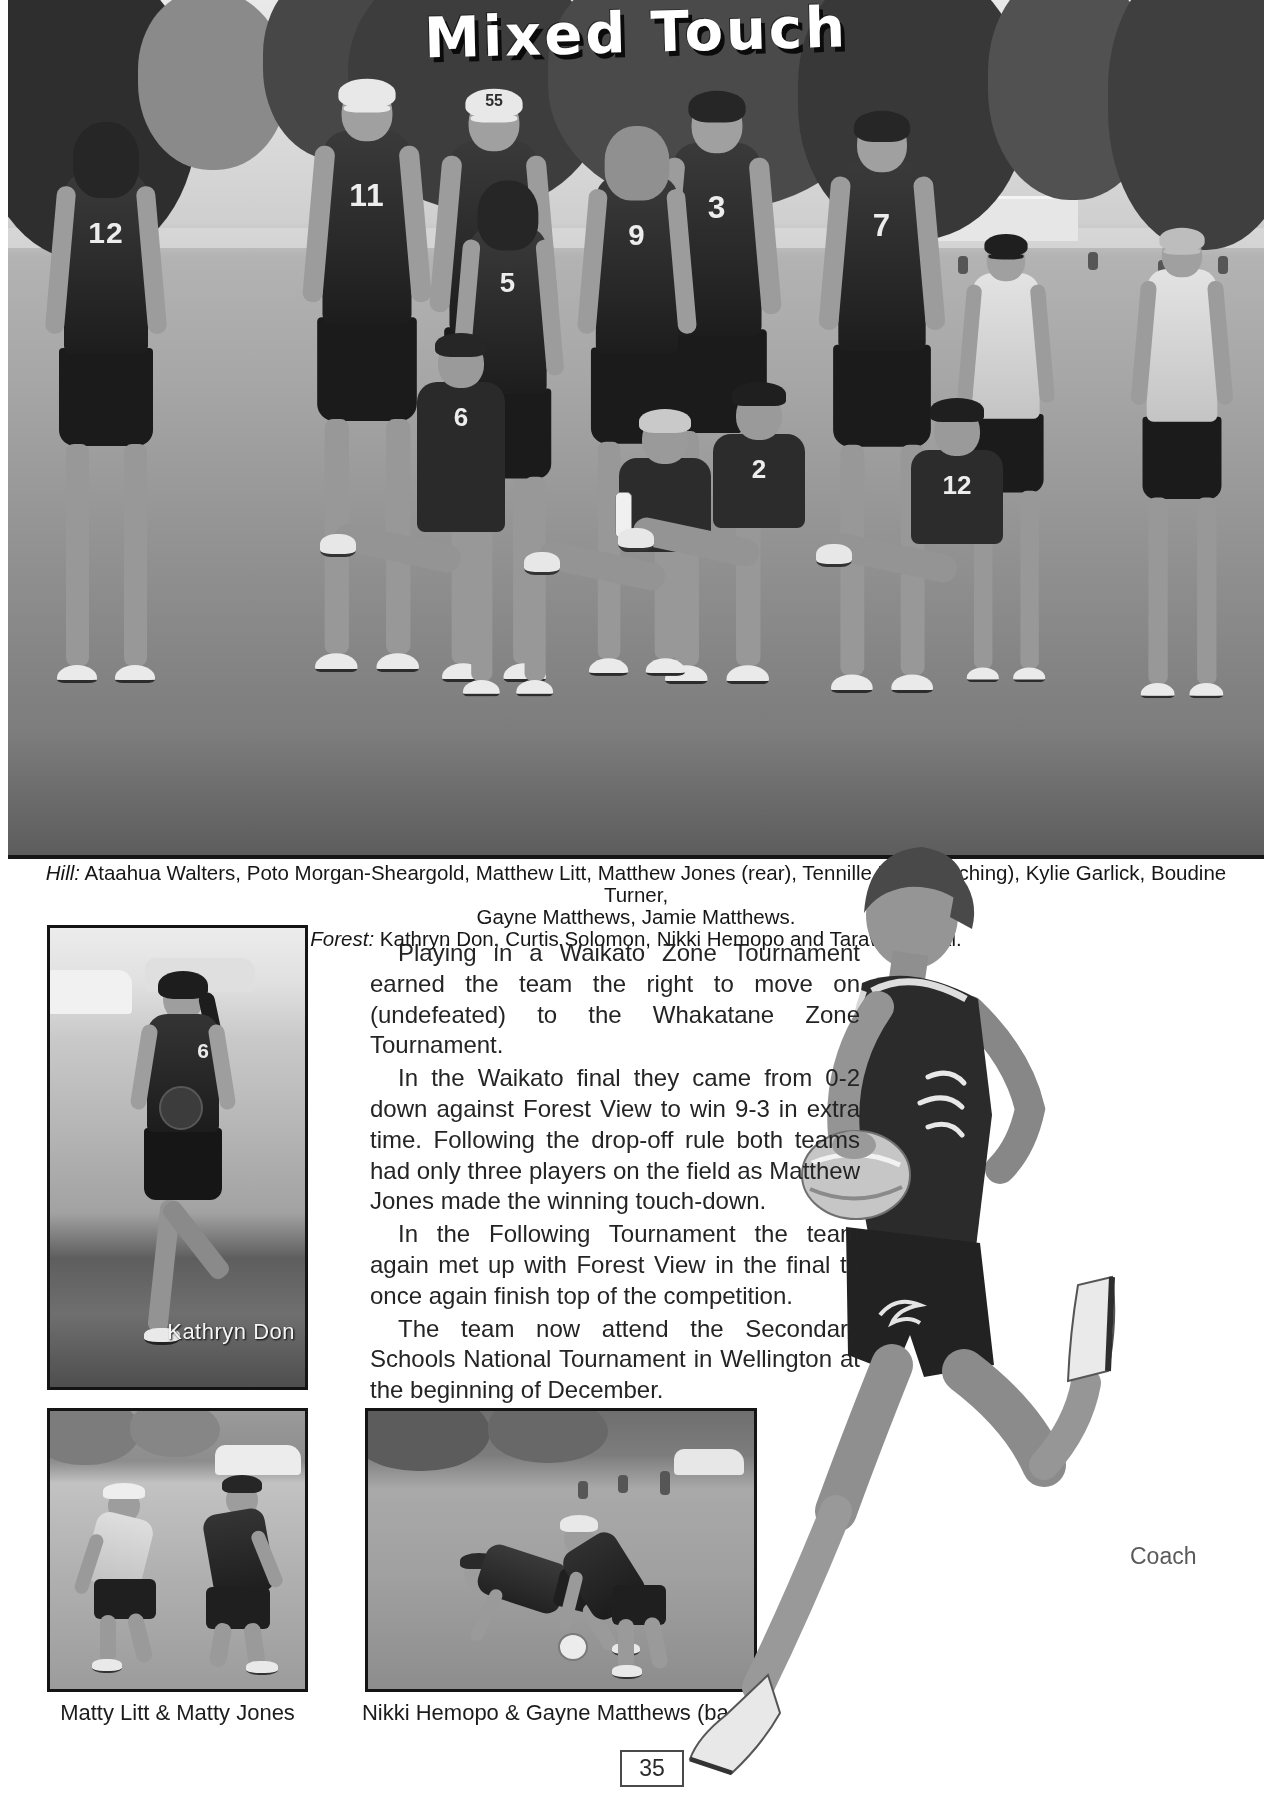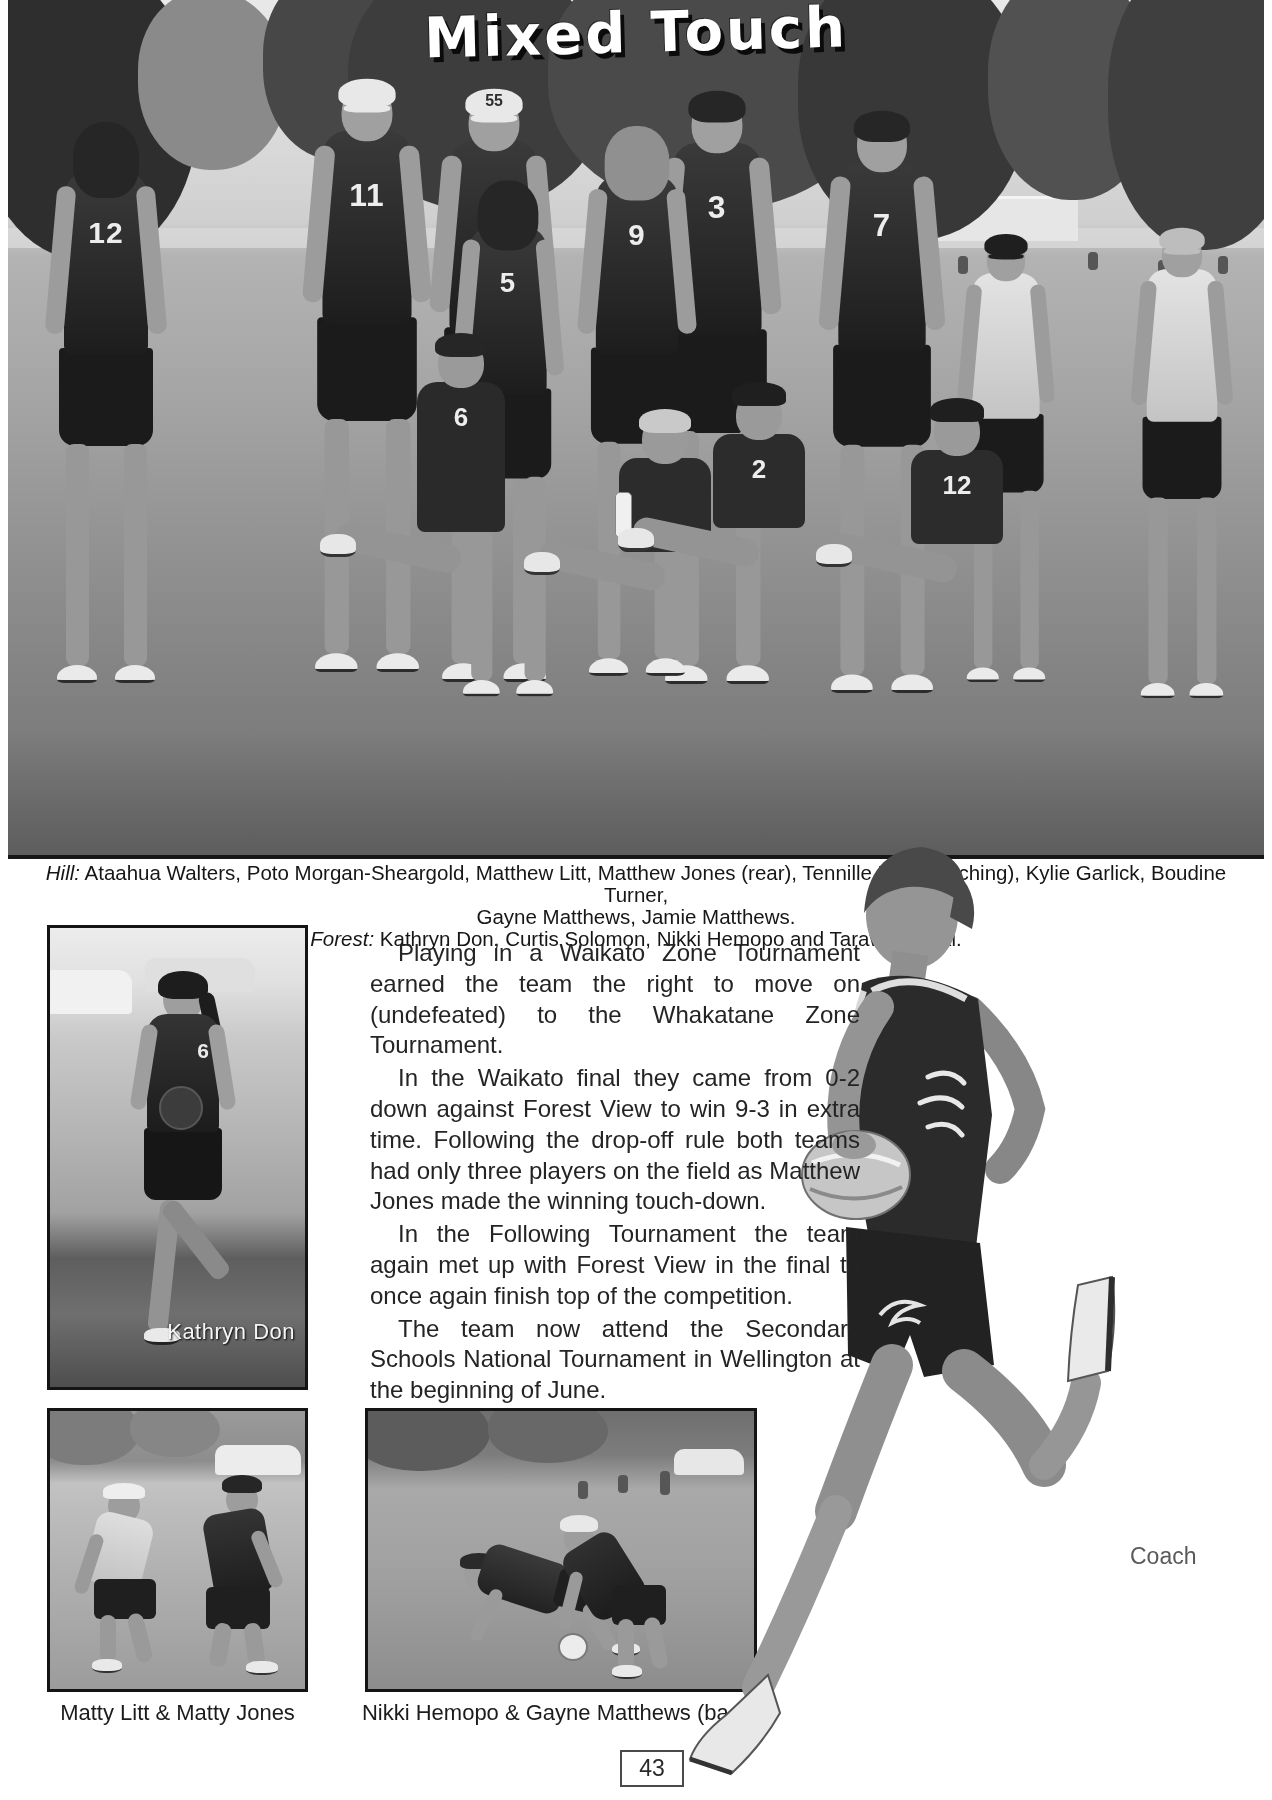--- a/index.html
+++ b/index.html
@@ -394,21 +394,21 @@
         <div style="position:absolute;left:16px;top:128px;width:36px;height:14px;background:#e9e9e9;border-radius:40%;border-bottom:3px solid #222;"></div>
       </div>
     </div>
     <div class="overlay-caption" style="right:10px;bottom:42px;">Kathryn Don</div>
   </div>
 
   <div class="article">
     <p>Playing in a Waikato Zone Tournament earned the team the right to move on (undefeated) to the Whakatane Zone Tournament.</p>
     <p>In the Waikato final they came from 0-2 down against Forest View to win 9-3 in extra time. Following the drop-off rule both teams had only three players on the field as Matthew Jones made the winning touch-down.</p>
     <p>In the Following Tournament the team again met up with Forest View in the final to once again finish top of the competition.</p>
-    <p>The team now attend the Secondary Schools National Tournament in Wellington at the beginning of June.</p>
+    <p>The team now attend the Secondary Schools National Tournament in Wellington at the beginning of December.</p>
   </div>
 
   <svg class="runner-wrap" viewBox="0 0 480 985" aria-hidden="true">
     <g>
       <ellipse cx="272" cy="100" rx="46" ry="54" fill="#959595"></ellipse>
       <path d="M224,98 Q228,36 282,32 Q332,40 324,90 Q300,70 268,72 Q238,76 224,98 Z" fill="#494949"></path>
       <path d="M318,58 Q340,82 332,114 L310,102 Z" fill="#494949"></path>
       <rect x="250" y="138" width="36" height="38" fill="#8f8f8f" transform="rotate(8 268 157)"></rect>
       <path d="M330,196 Q378,242 390,294 Q382,332 360,354" stroke="#878787" stroke-width="30" fill="none" stroke-linecap="round"></path>
       <path d="M222,168 Q270,148 338,184 L352,300 L336,432 L228,418 L206,296 Z" fill="#2b2b2b"></path>
@@ -491,16 +491,16 @@
       <div class="fig-shorts" style="left:244px;top:174px;width:54px;height:40px;"></div>
       <div class="fig-limb" style="left:250px;top:208px;width:16px;height:50px;"></div>
       <div class="fig-limb" style="left:280px;top:206px;width:16px;height:52px;transform:rotate(-12deg);"></div>
       <div class="fig-shoe" style="left:244px;top:254px;width:30px;height:12px;"></div>
     </div>
     <div class="ball-sm" style="left:190px;top:222px;width:26px;height:24px;"></div>
   </div>
   <div class="photo-caption" id="capNikki">Nikki Hemopo &amp; Gayne Matthews (back)</div>
 
   <div class="page-number">
-    <span>43</span>
+    <span>35</span>
   </div>
 
 </div>
 
 </body></html>

